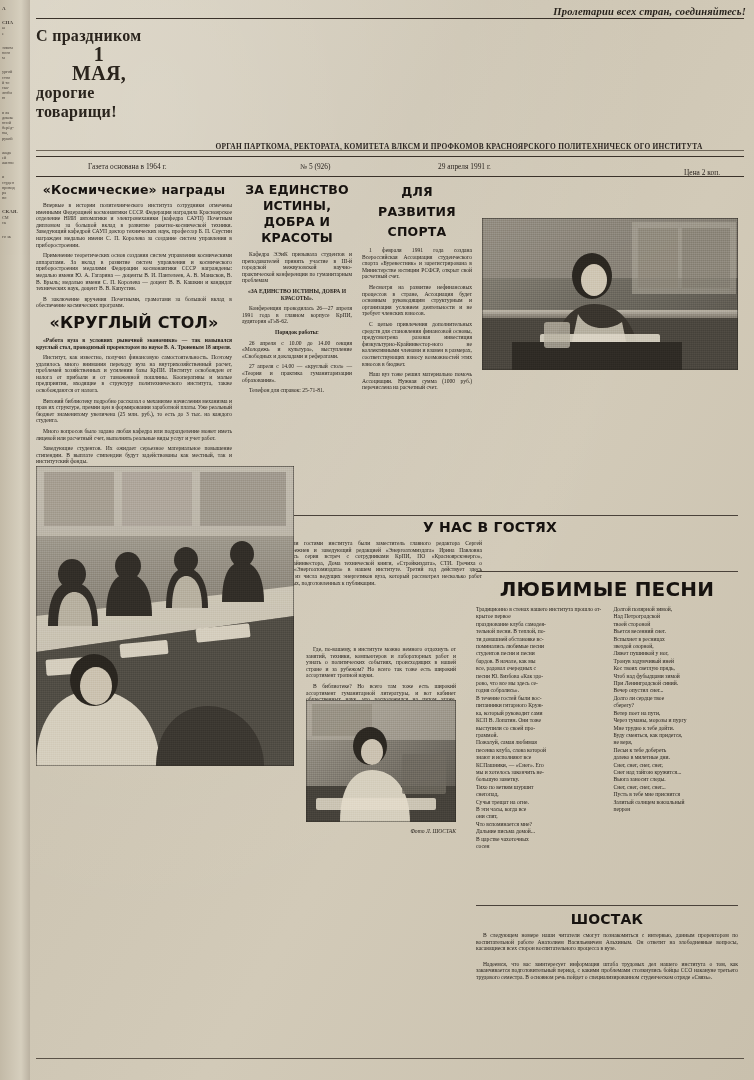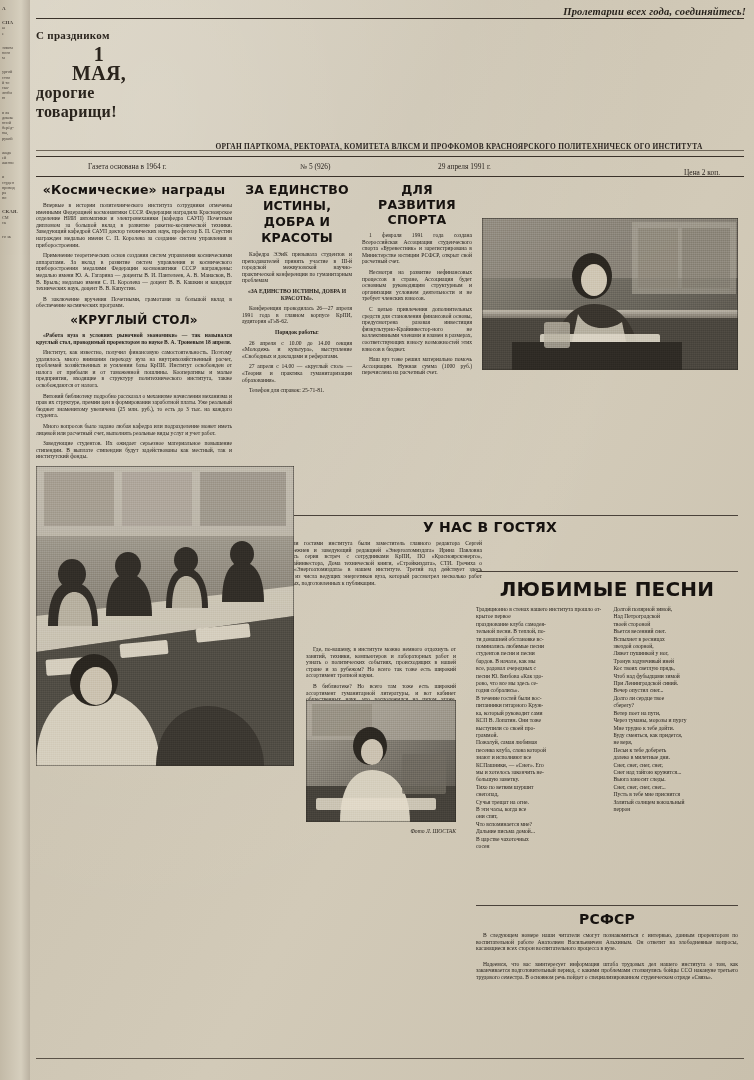--- a/index.html
+++ b/index.html
@@ -40,21 +40,21 @@
     color:#241f19;
   }
   .hdr{
     position:absolute;left:4px;top:22px;width:712px;height:150px;
   }
   .holiday-box{
     position:absolute;left:2px;top:2px;width:126px;height:140px;
     color:#2a241d;
   }
   .holiday-box div{
-    font-weight:bold;font-size:11px;line-height:19px;letter-spacing:.3px;
+    font-weight:bold;font-size:16px;line-height:19px;letter-spacing:.3px;
   }
   .hb1{padding-top:2px;}
   .hb2{text-align:center;font-size:20px !important;}
   .hb3{text-align:center;font-size:20px !important;}
   .hb4{font-size:16px !important;}
   .hb5{font-size:16px !important;}
   .logo-wrap{
     position:absolute;left:140px;top:10px;width:570px;height:106px;
   }
   .logo{
@@ -99,23 +99,23 @@
 
   h2.head{
     font-family:"DejaVu Sans", sans-serif;
     font-weight:bold;
     text-align:center;
     margin:0 0 5px 0;
     color:#171310;
     letter-spacing:.2px;
   }
   .h-kosm{font-size:12.5px;}
-  .h-round{font-size:12px;margin-top:8px;}
+  .h-round{font-size:16px;margin-top:8px;}
   .h-edin{font-size:12.5px;line-height:16px;}
-  .h-sport{font-size:12.5px;line-height:15px;}
+  .h-sport{font-size:12.5px;line-height:20px;}
   .h-gosti{font-size:14px;letter-spacing:1px;}
   .h-pesni{font-size:20px;}
   .h-anons{font-size:14px;letter-spacing:1px;}
 
   p.t{
     margin:0 0 4px 0;
     font-size:5.6px;
     line-height:6.6px;
     text-align:justify;
     text-indent:7px;
@@ -205,21 +205,21 @@
     <div class="ls-gap"></div>
     <span class="ls-line ls-b">СКАЯ.</span>
     <span class="ls-line">СМ</span>
     <span class="ls-line">ск</span>
     <div class="ls-gap"></div>
     <span class="ls-line">го эк</span>
   </div>
 
   <div class="sheet">
 
-    <div class="top-slogan">Пролетарии всех года, соединяйтесь!</div>
+    <div class="top-slogan">Пролетарии всех стран, соединяйтесь!</div>
 
     <div class="rule" style="top:18px;"></div>
 
     <div class="hdr">
       <div class="holiday-box">
         <div class="hb1">С праздником</div>
         <div class="hb2">1</div>
         <div class="hb3">МАЯ,</div>
         <div class="hb4">дорогие</div>
         <div class="hb5">товарищи!</div>
@@ -469,21 +469,21 @@
           <span class="pl">Снег, снег, снег, снег...</span>
           <span class="pl">Пусть в тебе мне приснится</span>
           <span class="pl">Залитый солнцем вокзальный</span>
           <span class="pl">перрон</span>
         </div>
       </div>
     </div>
 
     <div style="position:absolute;left:446px;top:900px;width:262px;">
       <div class="hr-mini"></div>
-      <h2 class="head h-anons">РСФСР</h2>
+      <h2 class="head h-anons">ШОСТАК</h2>
       <p class="t">В следующем номере наши читатели смогут познакомиться с интервью, данным проректором по воспитательной работе Анатолием Васильевичем Альхиным. Он ответит на злободневные вопросы, касающиеся всех сторон воспитательного процесса в вузе.</p>
       <div class="sep"></div>
       <p class="t">Надеемся, что вас заинтересует информация штаба трудовых дел нашего института о том, как заканчивается подготовительный период, с какими проблемами столкнулись бойцы ССО накануне третьего трудового семестра. В основном речь пойдет о специализированном студенческом отряде «Связь».</p>
     </div>
 
     <div class="bottom-rule"></div>
   </div>
 </div>
 
 </body></html>

